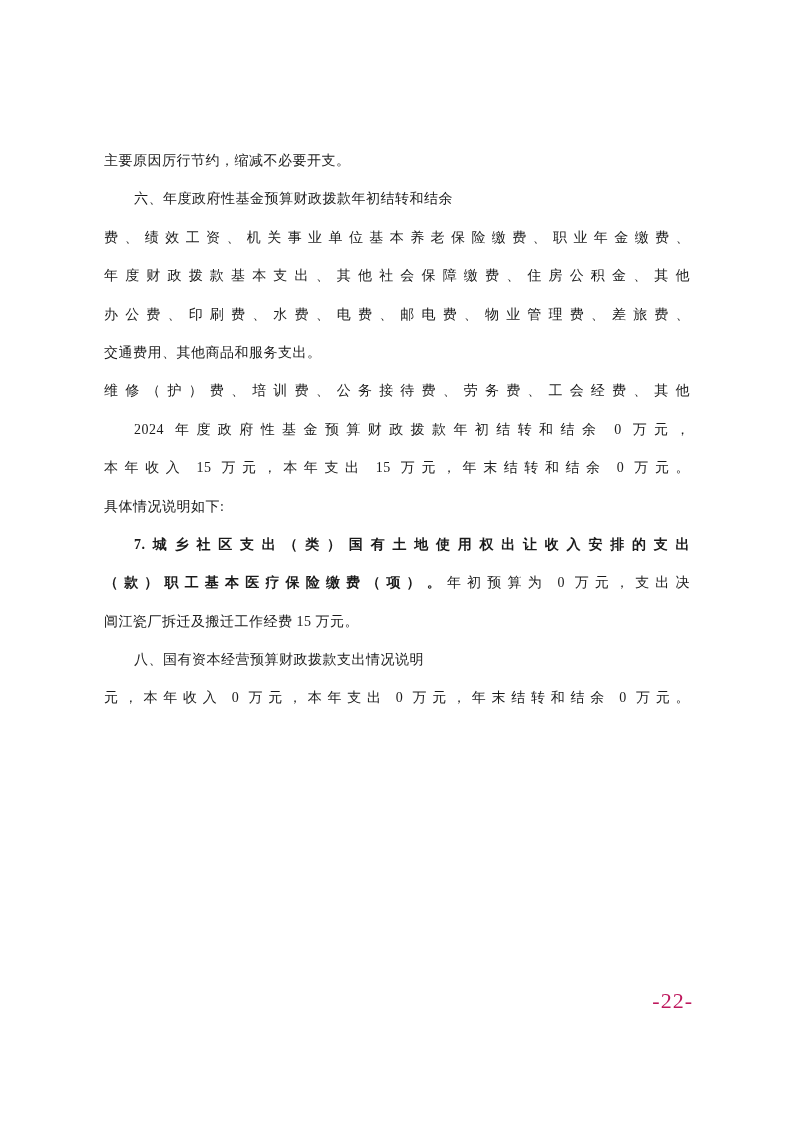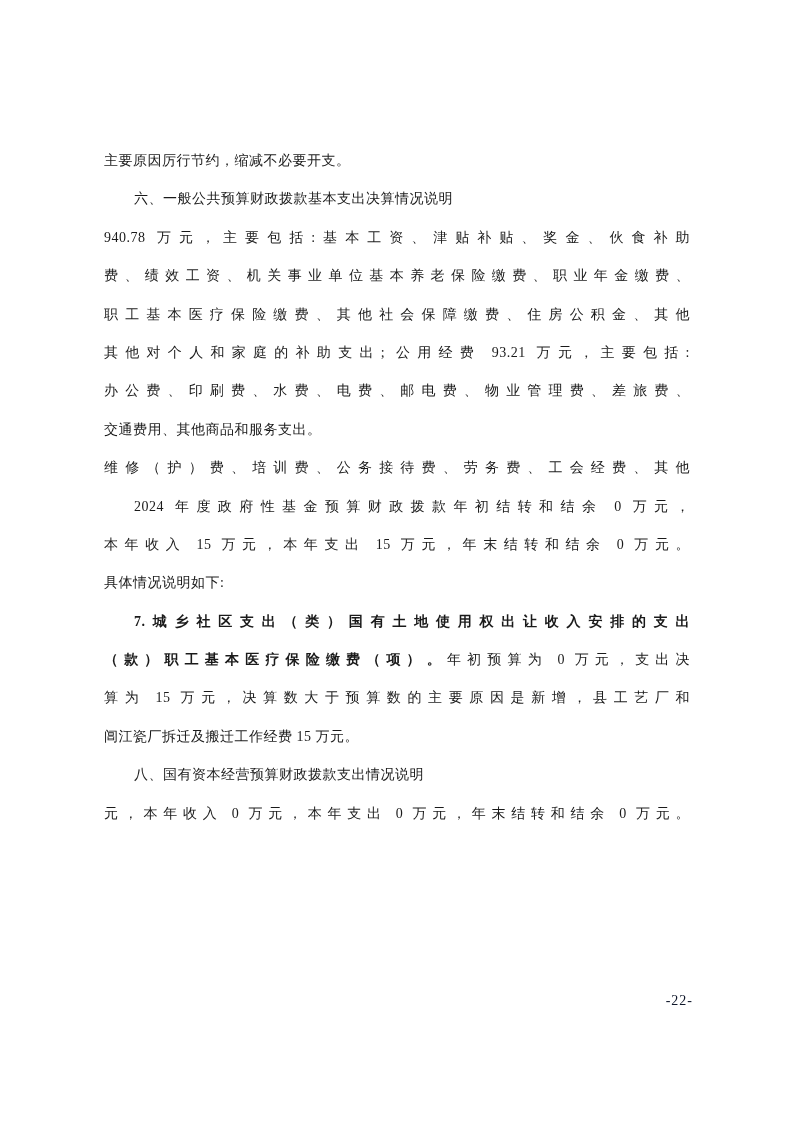--- a/index.html
+++ b/index.html
@@ -41,45 +41,42 @@
     text-indent: 2.15em;
   }
   .line.bold,
   .bold-seg {
     font-weight: 700;
   }
   .page-footer {
     position: absolute;
     top: 991px;
     right: 100px;
-    font-size: 14px;
+    font-size: 22px;
     line-height: 20px;
     letter-spacing: 1px;
-    color: #0f172a;
+    color: #be185d;
   }
 </style>
 </head>
 <body>
 
 <div class="page">
   <main class="content">
     <div class="line">主要原因厉行节约，缩减不必要开支。</div>
-    <div class="line indent">六、一般公共预算财政拨款基本支出决算情况说明</div>
-    <div class="line fill">940.78 万元，主要包括:基本工资、津贴补贴、奖金、伙食补助</div>
+    <div class="line indent">六、年度政府性基金预算财政拨款年初结转和结余</div>
     <div class="line fill">费、绩效工资、机关事业单位基本养老保险缴费、职业年金缴费、</div>
-    <div class="line fill">职工基本医疗保险缴费、其他社会保障缴费、住房公积金、其他</div>
-    <div class="line fill">其他对个人和家庭的补助支出; 公用经费 93.21 万元，主要包括:</div>
+    <div class="line fill">年度财政拨款基本支出、其他社会保障缴费、住房公积金、其他</div>
     <div class="line fill">办公费、印刷费、水费、电费、邮电费、物业管理费、差旅费、</div>
     <div class="line">交通费用、其他商品和服务支出。</div>
     <div class="line fill">维修（护）费、培训费、公务接待费、劳务费、工会经费、其他</div>
     <div class="line indent fill">2024 年度政府性基金预算财政拨款年初结转和结余 0 万元，</div>
     <div class="line fill">本年收入 15 万元，本年支出 15 万元，年末结转和结余 0 万元。</div>
     <div class="line">具体情况说明如下:</div>
     <div class="line indent fill bold">7.城乡社区支出（类）国有土地使用权出让收入安排的支出</div>
     <div class="line fill"><span class="bold-seg">（款）职工基本医疗保险缴费（项）。</span><span>年初预算为 0 万元，支出决</span></div>
-    <div class="line fill">算为 15 万元，决算数大于预算数的主要原因是新增，县工艺厂和</div>
     <div class="line">阊江瓷厂拆迁及搬迁工作经费 15 万元。</div>
     <div class="line indent">八、国有资本经营预算财政拨款支出情况说明</div>
     <div class="line fill">元，本年收入 0 万元，本年支出 0 万元，年末结转和结余 0 万元。</div>
   </main>
 
   <footer class="page-footer">-22-</footer>
 </div>
 
 </body></html>

